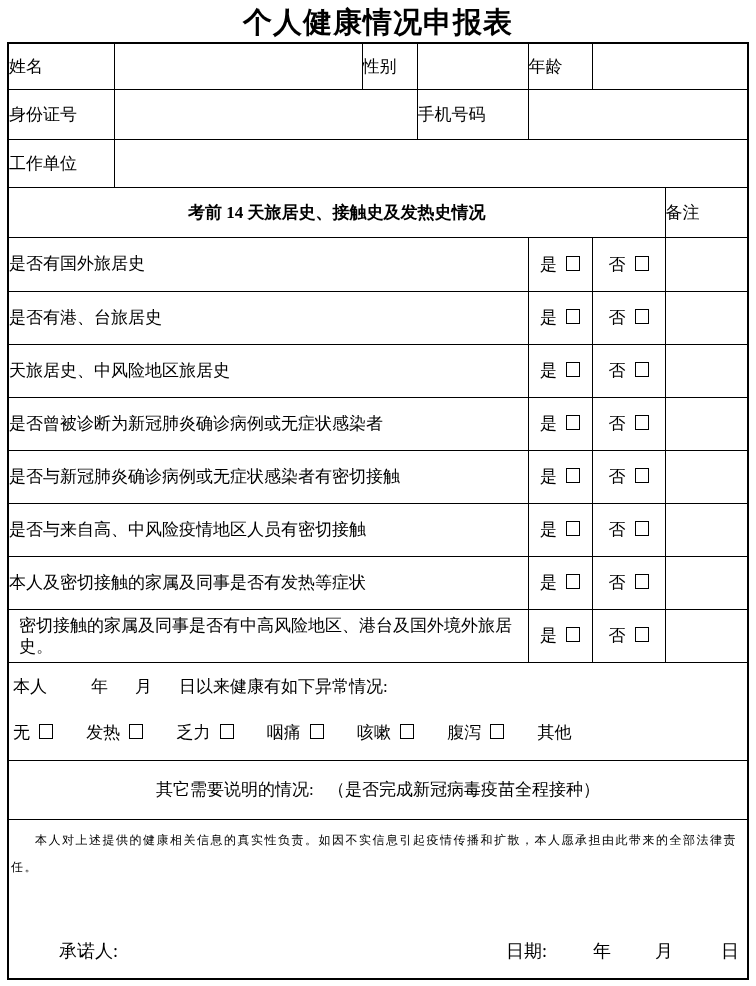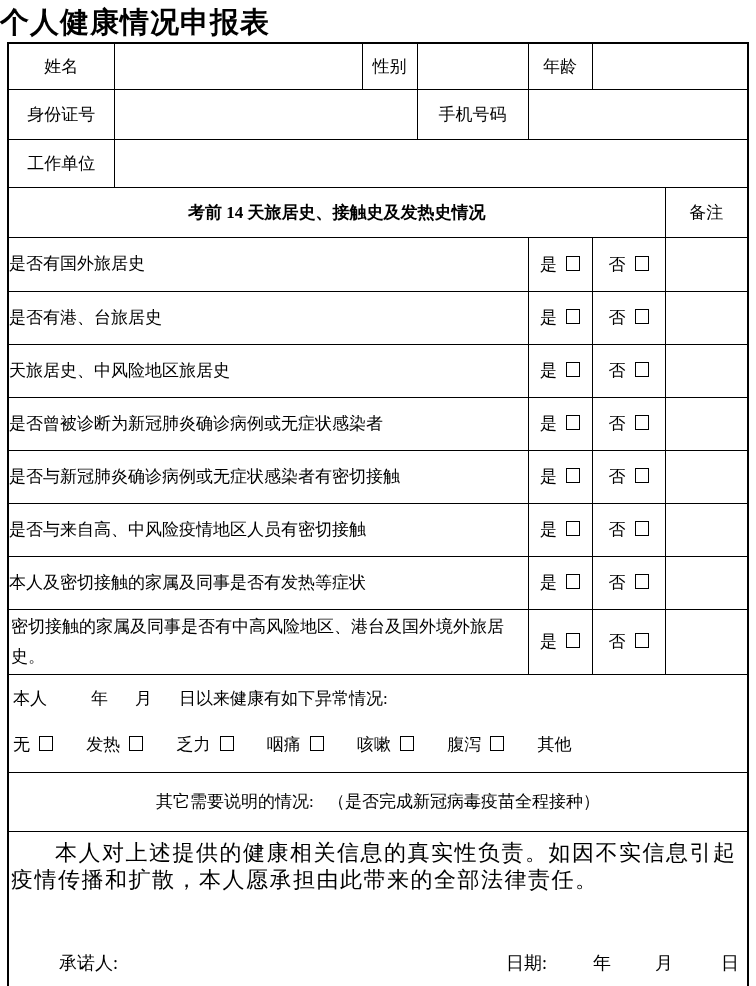--- a/index.html
+++ b/index.html
@@ -4,21 +4,21 @@
 <style>
   html, body {
     margin: 0; padding: 0;
     background: #ffffff;
     width: 756px; height: 986px;
     color: #000;
     font-family: "Liberation Serif", "DejaVu Serif", serif;
   }
   .page { width: 756px; height: 986px; overflow: hidden; }
   .doc-title {
-    text-align: left;
+    text-align: center;
     font-family: "Liberation Sans", "DejaVu Sans", sans-serif;
     font-weight: bold;
     font-size: 29px;
     letter-spacing: 1px;
     margin: 5px 0 3px 0;
     line-height: 34px;
   }
   table.form {
     table-layout: fixed;
     border-collapse: collapse;
@@ -26,21 +26,21 @@
     margin: 0 auto;
     border: 2px solid #000;
   }
   table.form td {
     border: 1px solid #000;
     font-size: 17px;
     padding: 0;
     vertical-align: middle;
     overflow: hidden;
   }
-  td.lab { text-align: center; }
+  td.lab { }
   td.section-header {
     font-weight: bold;
     text-align: center;
     font-size: 18px;
   }
   td.question { padding: 2px 4px; line-height: 22px; }
   td.yesno { text-align: center; white-space: nowrap; }
   .cb {
     display: inline-block;
     width: 12px; height: 13px;
@@ -65,21 +65,21 @@
   td.decl-cell { vertical-align: top; border-top: 2px solid #000; }
   td.symptoms-cell { border-top: 2px solid #000; }
   .decl-inner {
     display: flex; flex-direction: column;
     justify-content: space-between;
     height: 158px; box-sizing: border-box;
     padding: 7px 2px 15px 2px;
   }
   .decl-text {
     text-indent: 2em;
-    font-size: 22px;
+    font-size: 12px;
     letter-spacing: 1.5px;
     line-height: 27px;
   }
   .sign-row {
     display: flex;
     justify-content: space-between;
     align-items: baseline;
     padding: 0 6px 0 48px;
     font-size: 18px;
   }
@@ -169,21 +169,21 @@
       <td class="yesno"><span>否</span><span class="cb"></span></td>
       <td></td>
     </tr>
     <tr style="height:53px">
       <td colspan="4" class="question">本人及密切接触的家属及同事是否有发热等症状</td>
       <td class="yesno"><span>是</span><span class="cb"></span></td>
       <td class="yesno"><span>否</span><span class="cb"></span></td>
       <td></td>
     </tr>
     <tr style="height:53px">
-      <td colspan="4" class="question" style="padding:2px 2px; line-height:30px;">密切接触的家属及同事是否有中高风险地区、港台及国外境外旅居史。</td>
+      <td colspan="4" class="question" style="padding:2px 10px; line-height:21px;">密切接触的家属及同事是否有中高风险地区、港台及国外境外旅居史。</td>
       <td class="yesno"><span>是</span><span class="cb"></span></td>
       <td class="yesno"><span>否</span><span class="cb"></span></td>
       <td></td>
     </tr>
 
     <tr>
       <td colspan="7" class="symptoms-cell">
         <div class="symptoms-inner">
           <div>
             <span>本人</span><span class="gap-lg">年</span><span class="gap-md">月</span><span class="gap-md">日以来健康有如下异常情况:</span>

